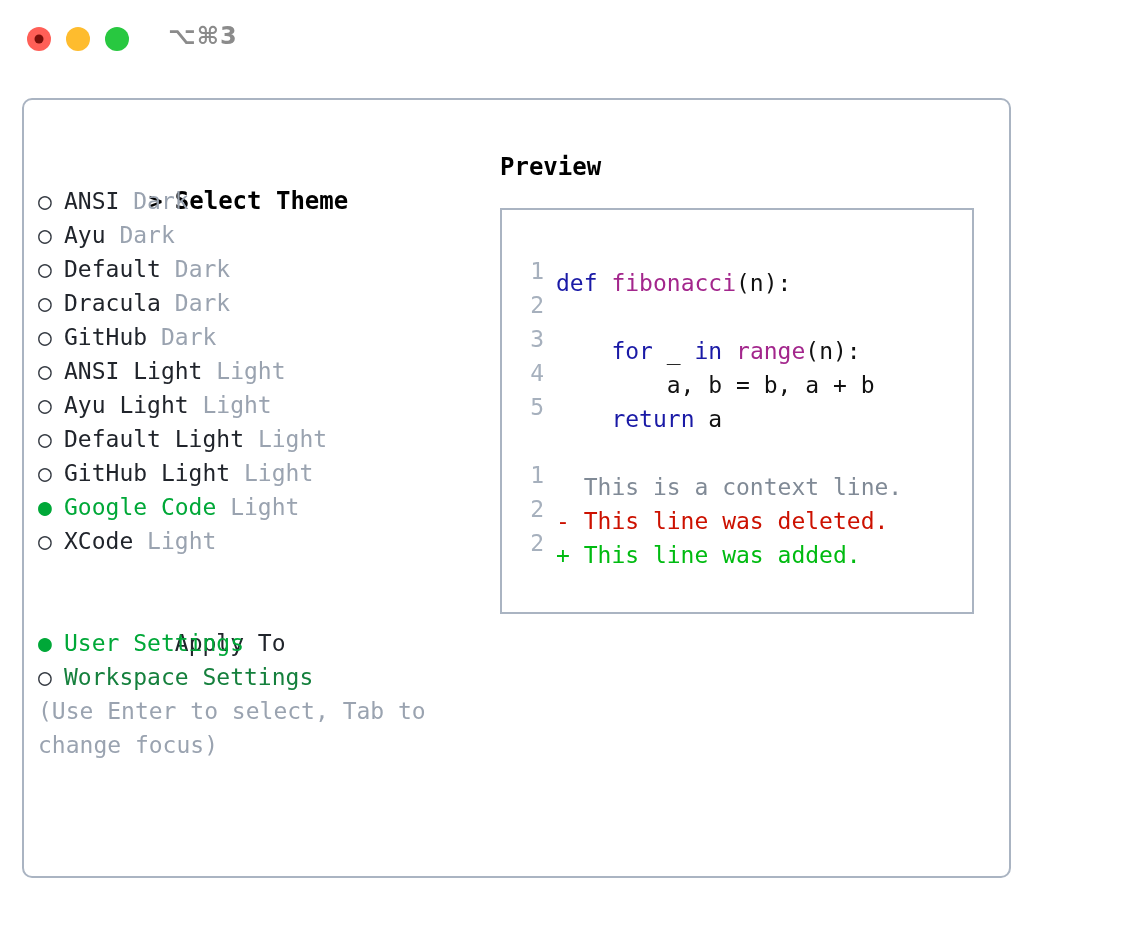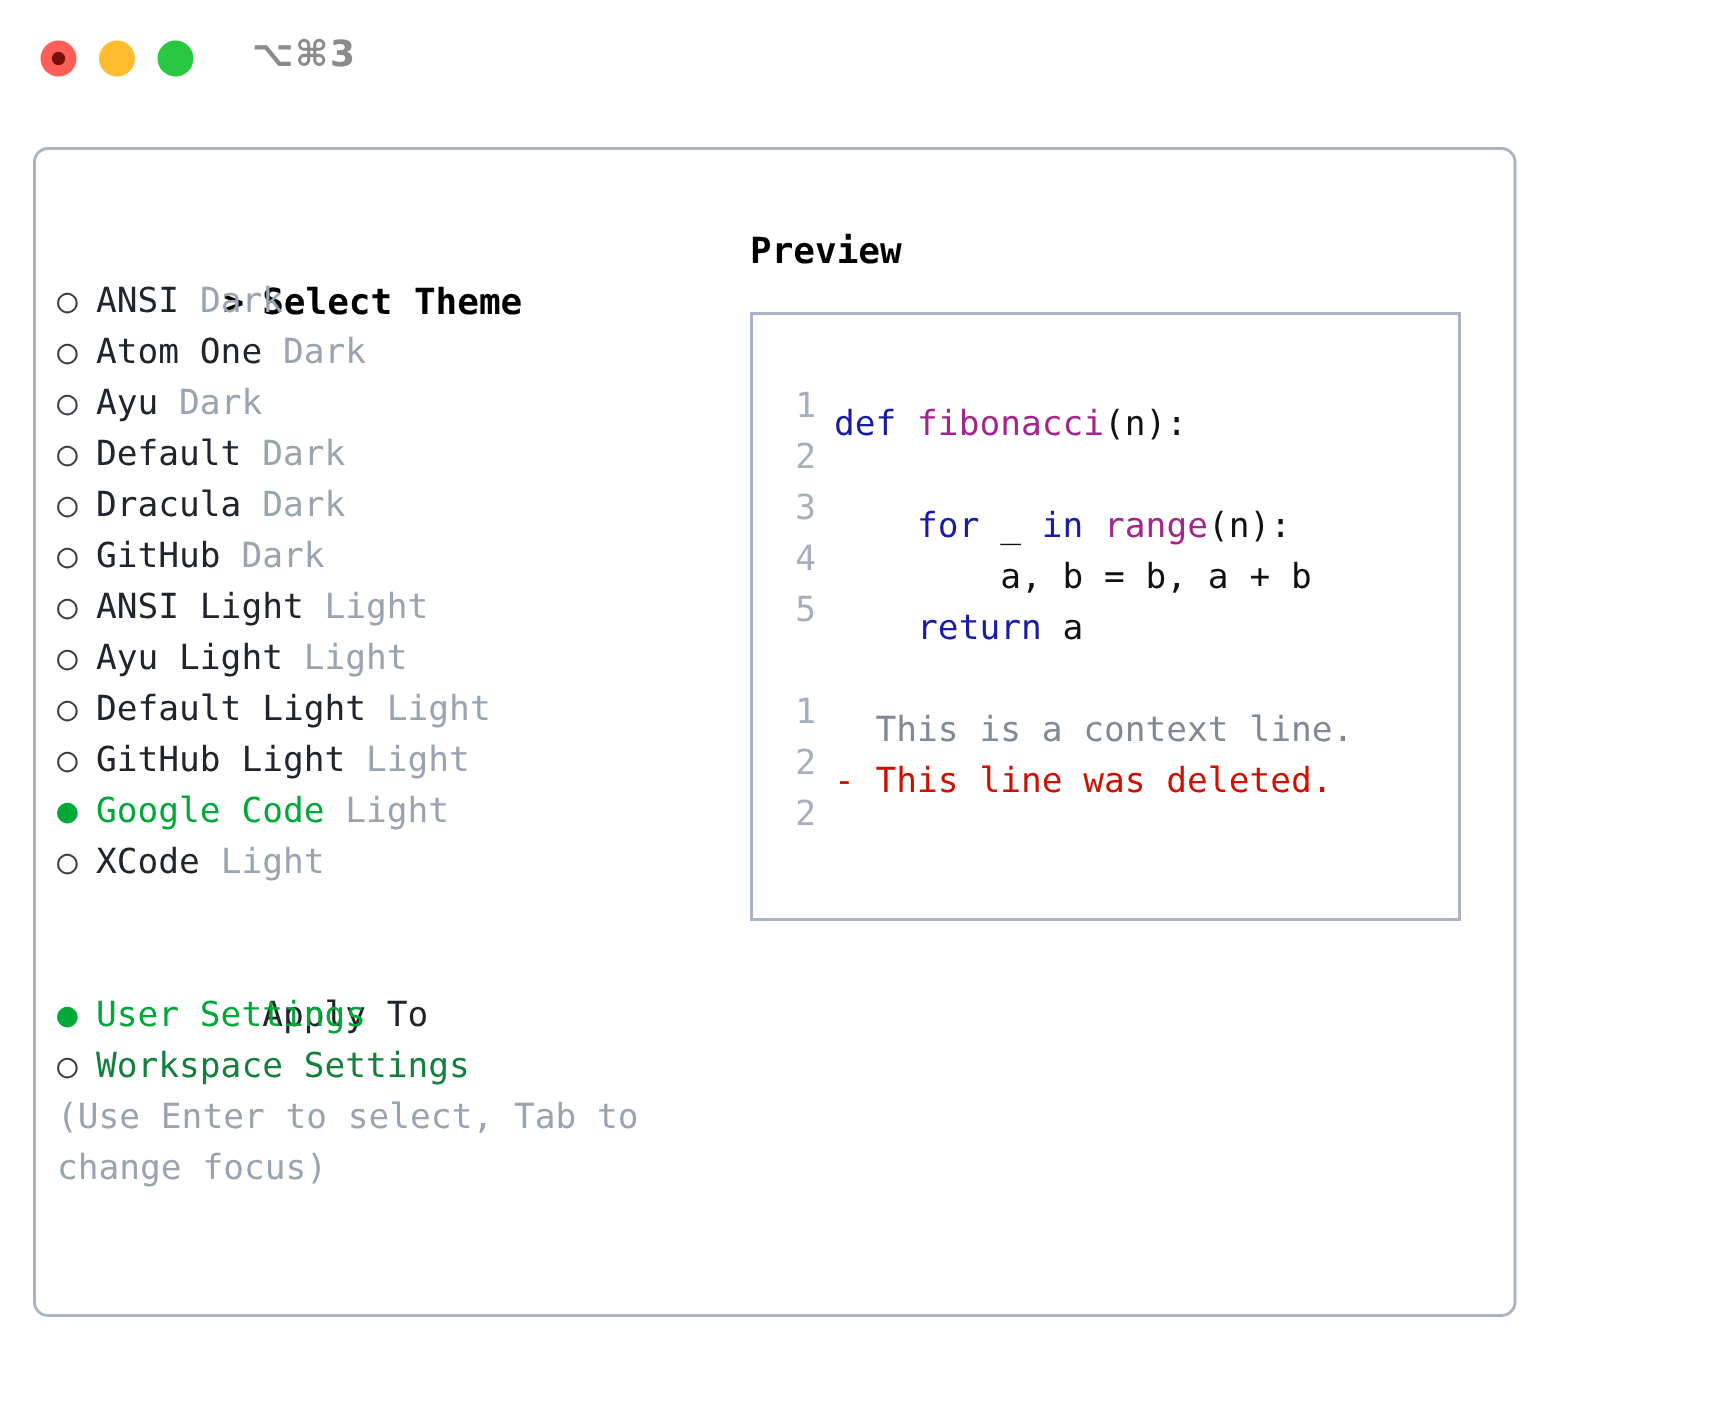--- a/index.html
+++ b/index.html
@@ -203,21 +203,20 @@
   <div id="panel">
 
     <div id="left-col">
 
       <div class="row">
         <span class="marker prompt">&gt;</span><span class="row-title">Select Theme</span>
       </div>
 
       <div id="theme-list">
           <div class="row"><span class="marker unsel">○</span><span class="theme-name">ANSI </span><span class="theme-kind">Dark</span></div>
-          <div class="row"><span class="marker unsel">○</span><span class="theme-name">Atom One </span><span class="theme-kind">Dark</span></div>
           <div class="row"><span class="marker unsel">○</span><span class="theme-name">Ayu </span><span class="theme-kind">Dark</span></div>
           <div class="row"><span class="marker unsel">○</span><span class="theme-name">Default </span><span class="theme-kind">Dark</span></div>
           <div class="row"><span class="marker unsel">○</span><span class="theme-name">Dracula </span><span class="theme-kind">Dark</span></div>
           <div class="row"><span class="marker unsel">○</span><span class="theme-name">GitHub </span><span class="theme-kind">Dark</span></div>
           <div class="row"><span class="marker unsel">○</span><span class="theme-name">ANSI Light </span><span class="theme-kind">Light</span></div>
           <div class="row"><span class="marker unsel">○</span><span class="theme-name">Ayu Light </span><span class="theme-kind">Light</span></div>
           <div class="row"><span class="marker unsel">○</span><span class="theme-name">Default Light </span><span class="theme-kind">Light</span></div>
           <div class="row"><span class="marker unsel">○</span><span class="theme-name">GitHub Light </span><span class="theme-kind">Light</span></div>
           <div class="row"><span class="marker sel">●</span><span class="theme-name selected">Google Code </span><span class="theme-kind">Light</span></div>
           <div class="row"><span class="marker unsel">○</span><span class="theme-name">XCode </span><span class="theme-kind">Light</span></div>
@@ -245,20 +244,20 @@
               <div class="code-line"><span class="lineno">1</span><span class="codetext"><span class="tok-kw">def </span><span class="tok-fn">fibonacci</span><span class="tok-txt">(n):</span></span></div>
               <div class="code-line"><span class="lineno">2</span></div>
               <div class="code-line"><span class="lineno">3</span><span class="codetext"><span class="tok-txt">    </span><span class="tok-kw">for</span><span class="tok-txt"> _ </span><span class="tok-kw">in</span><span class="tok-txt"> </span><span class="tok-fn">range</span><span class="tok-txt">(n):</span></span></div>
               <div class="code-line"><span class="lineno">4</span><span class="codetext"><span class="tok-txt">        a, b = b, a + b</span></span></div>
               <div class="code-line"><span class="lineno">5</span><span class="codetext"><span class="tok-txt">    </span><span class="tok-kw">return</span><span class="tok-txt"> a</span></span></div>
             </div>
           <div class="gap"></div>
           <div id="diff-block">
               <div class="code-line"><span class="lineno">1</span><span class="codetext"><span class="diff-ctx">  This is a context line.</span></span></div>
               <div class="code-line"><span class="lineno">2</span><span class="codetext"><span class="diff-del">- This line was deleted.</span></span></div>
-              <div class="code-line"><span class="lineno">2</span></div>
+              <div class="code-line"><span class="lineno">2</span><span class="codetext"><span class="diff-add">+ This line was added.</span></span></div>
             </div>
         </div>
       </div>
     </div>
 
   </div>
 </div>
 
 </body></html>

